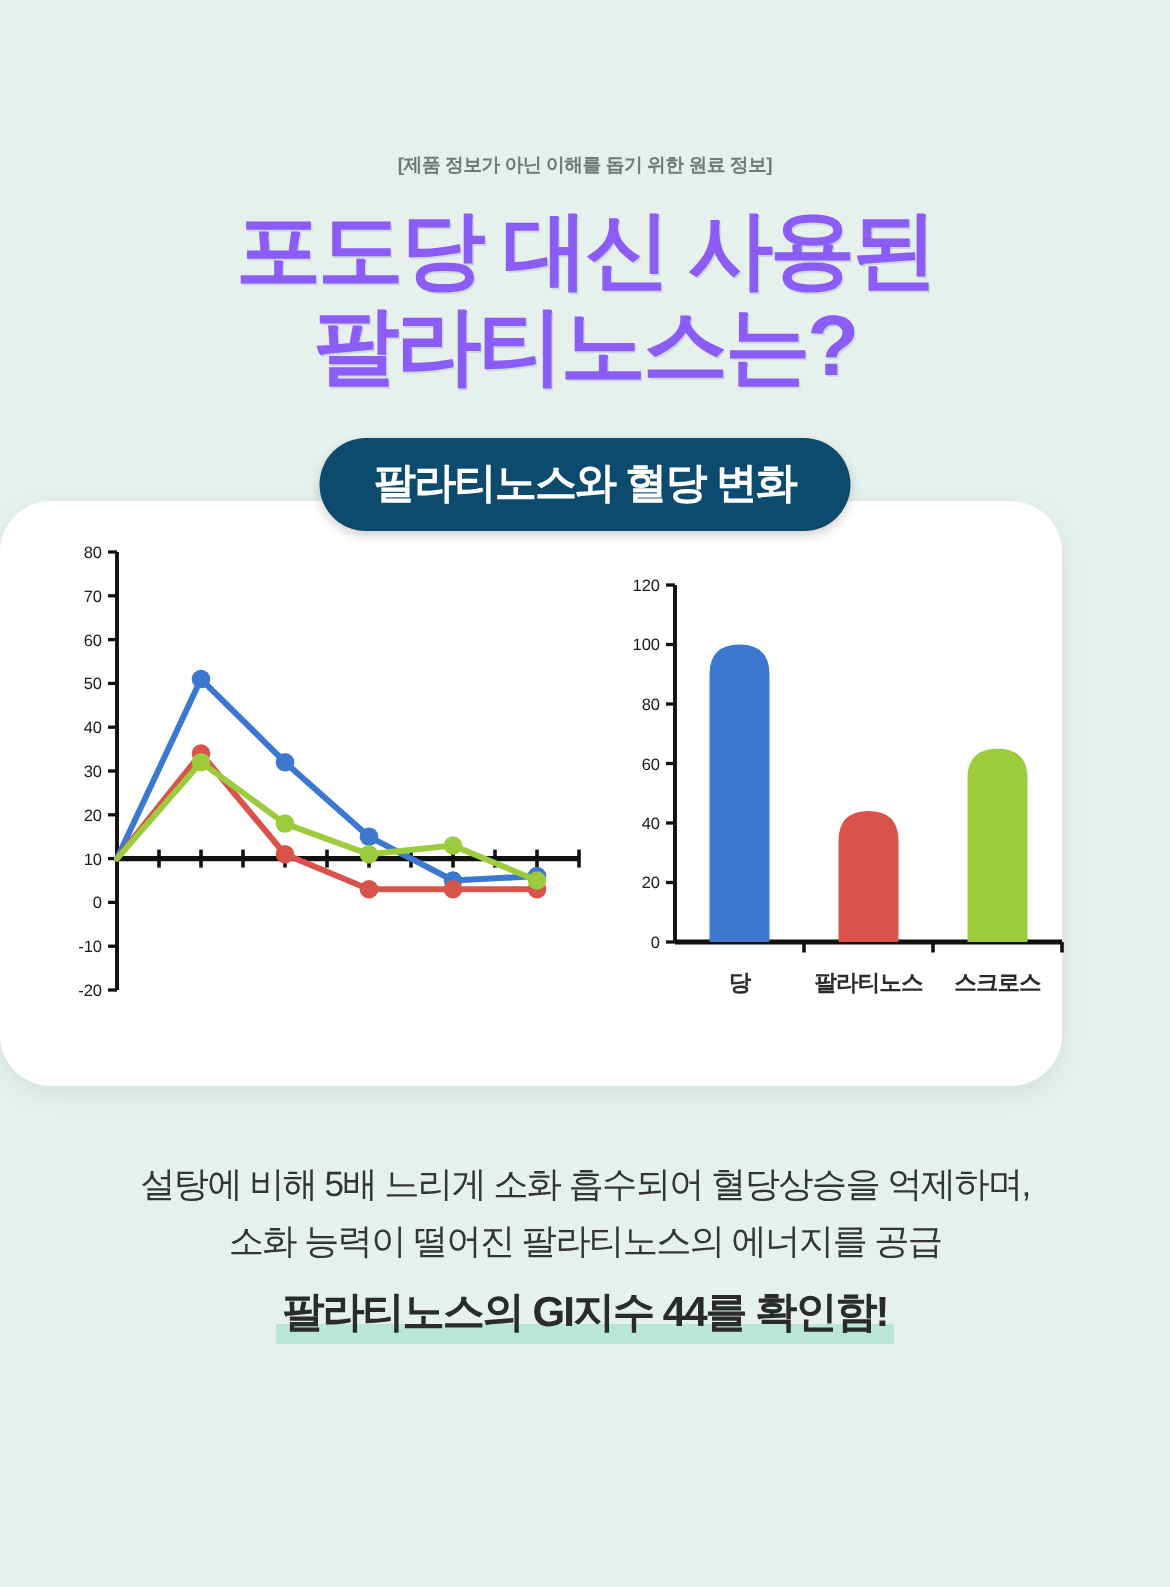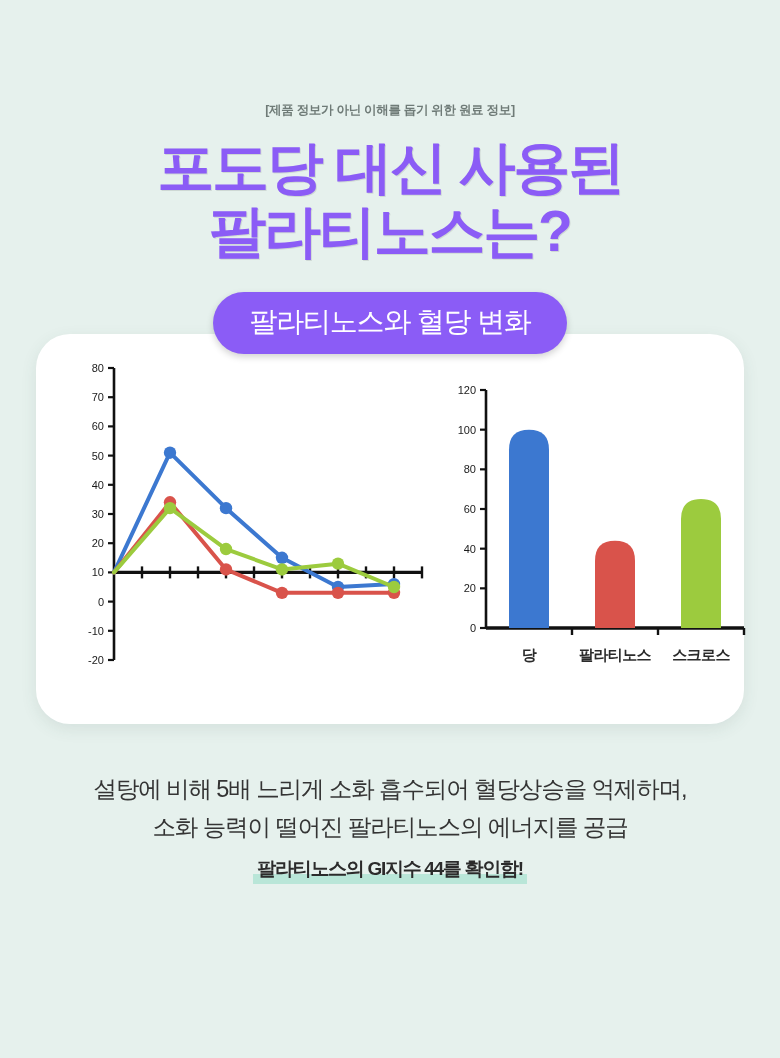--- a/index.html
+++ b/index.html
@@ -16,21 +16,20 @@
     overflow: hidden;
     position: relative;
   }
 
   .page {
     width: 780px;
     height: 918px;
     position: relative;
     display: flex;
     flex-direction: column;
-    align-items: center;
   }
 
   
   .caption {
     margin-top: 102px;
     font-size: 12.5px;
     font-weight: 700;
     color: #6f7b77;
     letter-spacing: -0.3px;
     text-align: center;
@@ -54,24 +53,24 @@
 
   
   .badge-wrap {
     margin-top: 28px;
     display: flex;
     justify-content: center;
     position: relative;
     z-index: 5;
   }
   .badge {
-    background: #8b5cf6;
+    background: #0c4a6e;
     color: #ffffff;
     font-size: 28px;
-    font-weight: 400;
+    font-weight: 700;
     letter-spacing: -1.2px;
     padding: 11px 36px 13px;
     border-radius: 34px;
     white-space: nowrap;
     box-shadow: 0 3px 7px rgba(0,0,0,0.18);
   }
 
   
   .card {
     margin-top: -20px;
@@ -120,21 +119,21 @@
     line-height: 1.62;
     white-space: nowrap;
   }
   .footer-highlight-wrap {
     margin-top: 10px;
     display: block;
     text-align: center;
   }
   .footer-highlight {
     display: inline-block;
-    font-size: 19px;
+    font-size: 28px;
     font-weight: 900;
     color: #2b2b2b;
     letter-spacing: -1.3px;
     white-space: nowrap;
     background: linear-gradient(to top, #b9e6d8 0%, #b9e6d8 34%, rgba(185,230,216,0) 34%);
     padding: 0 4px 2px 4px;
   }
 </style>
 </head>
 <body>

